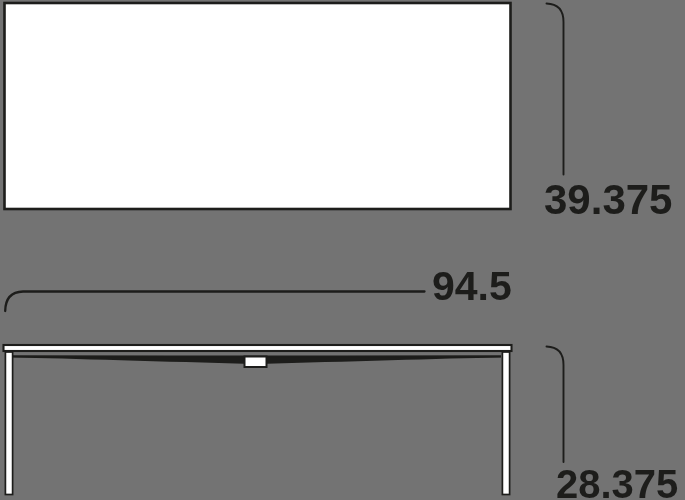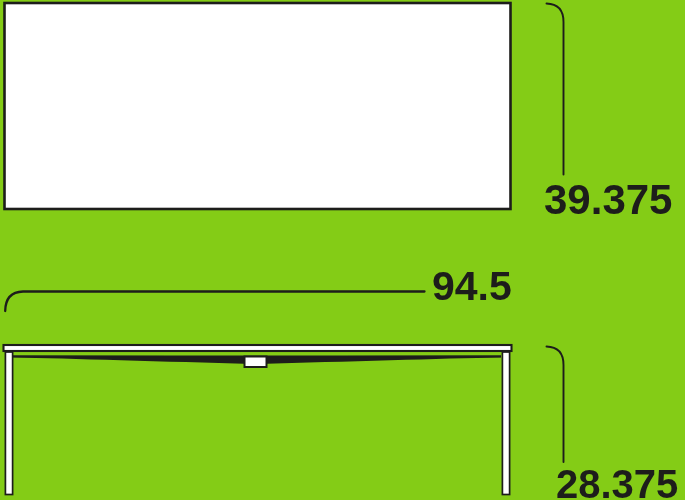--- a/index.html
+++ b/index.html
@@ -4,21 +4,21 @@
 <style>
   html, body {
     margin: 0;
     padding: 0;
     background: #ffffff;
   }
   .stage {
     position: relative;
     width: 685px;
     height: 500px;
-    background: #84cc16;
+    background: #737373;
     overflow: hidden;
   }
   .stage svg {
     position: absolute;
     left: 0;
     top: 0;
     width: 685px;
     height: 500px;
     display: block;
   }

